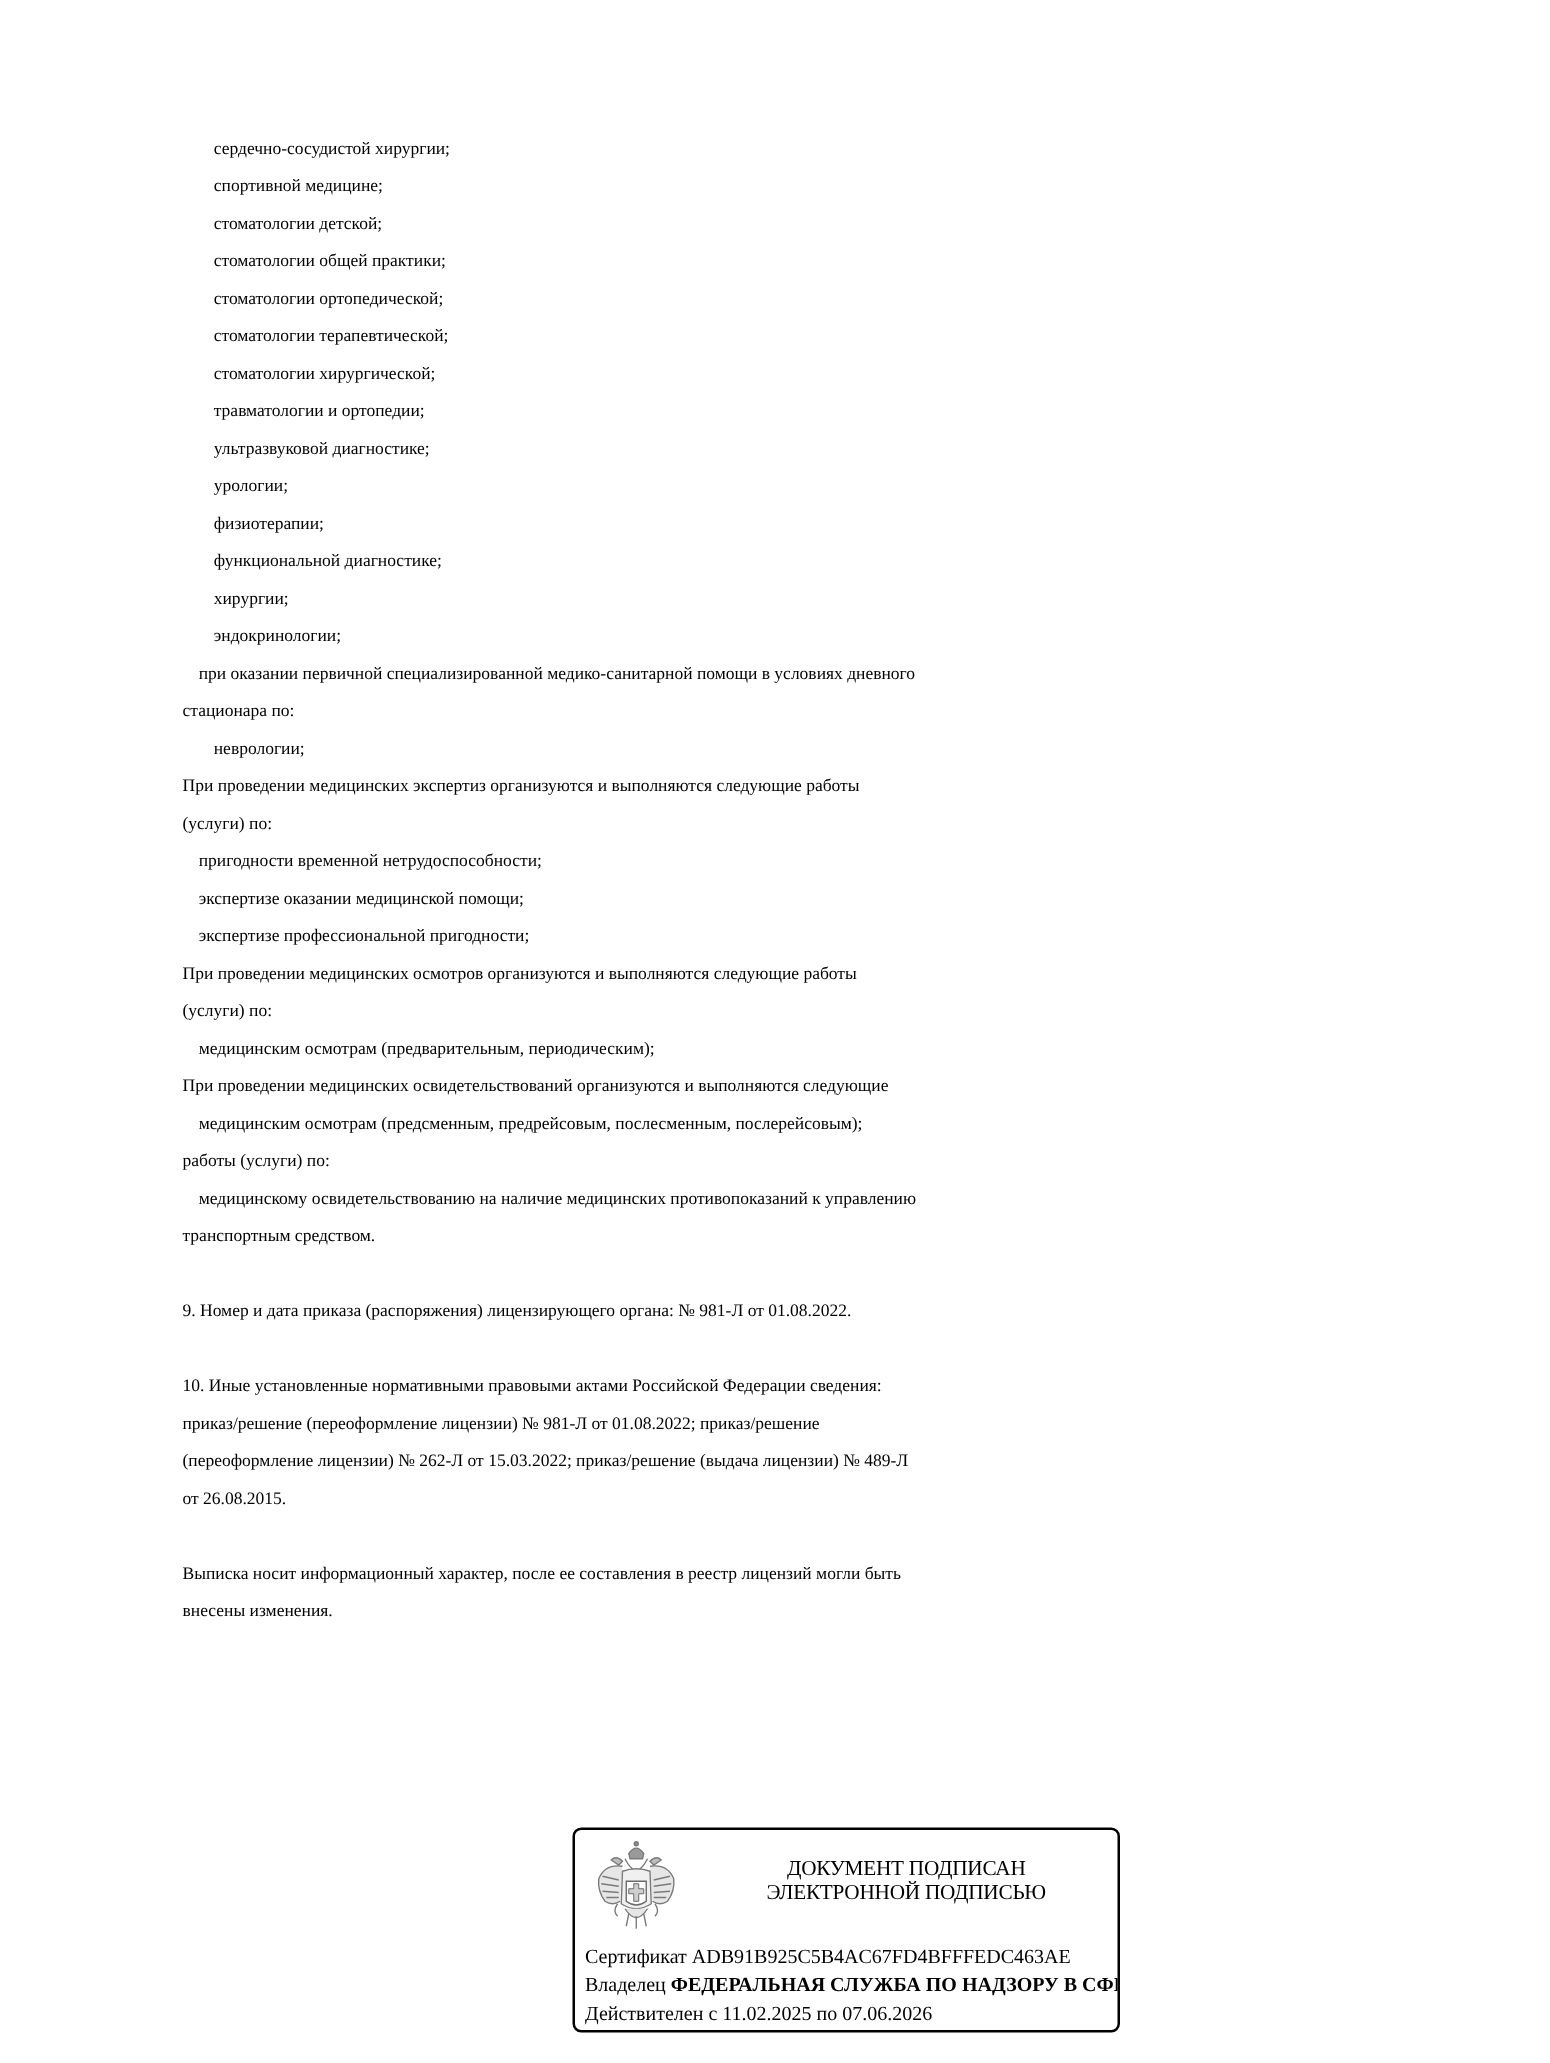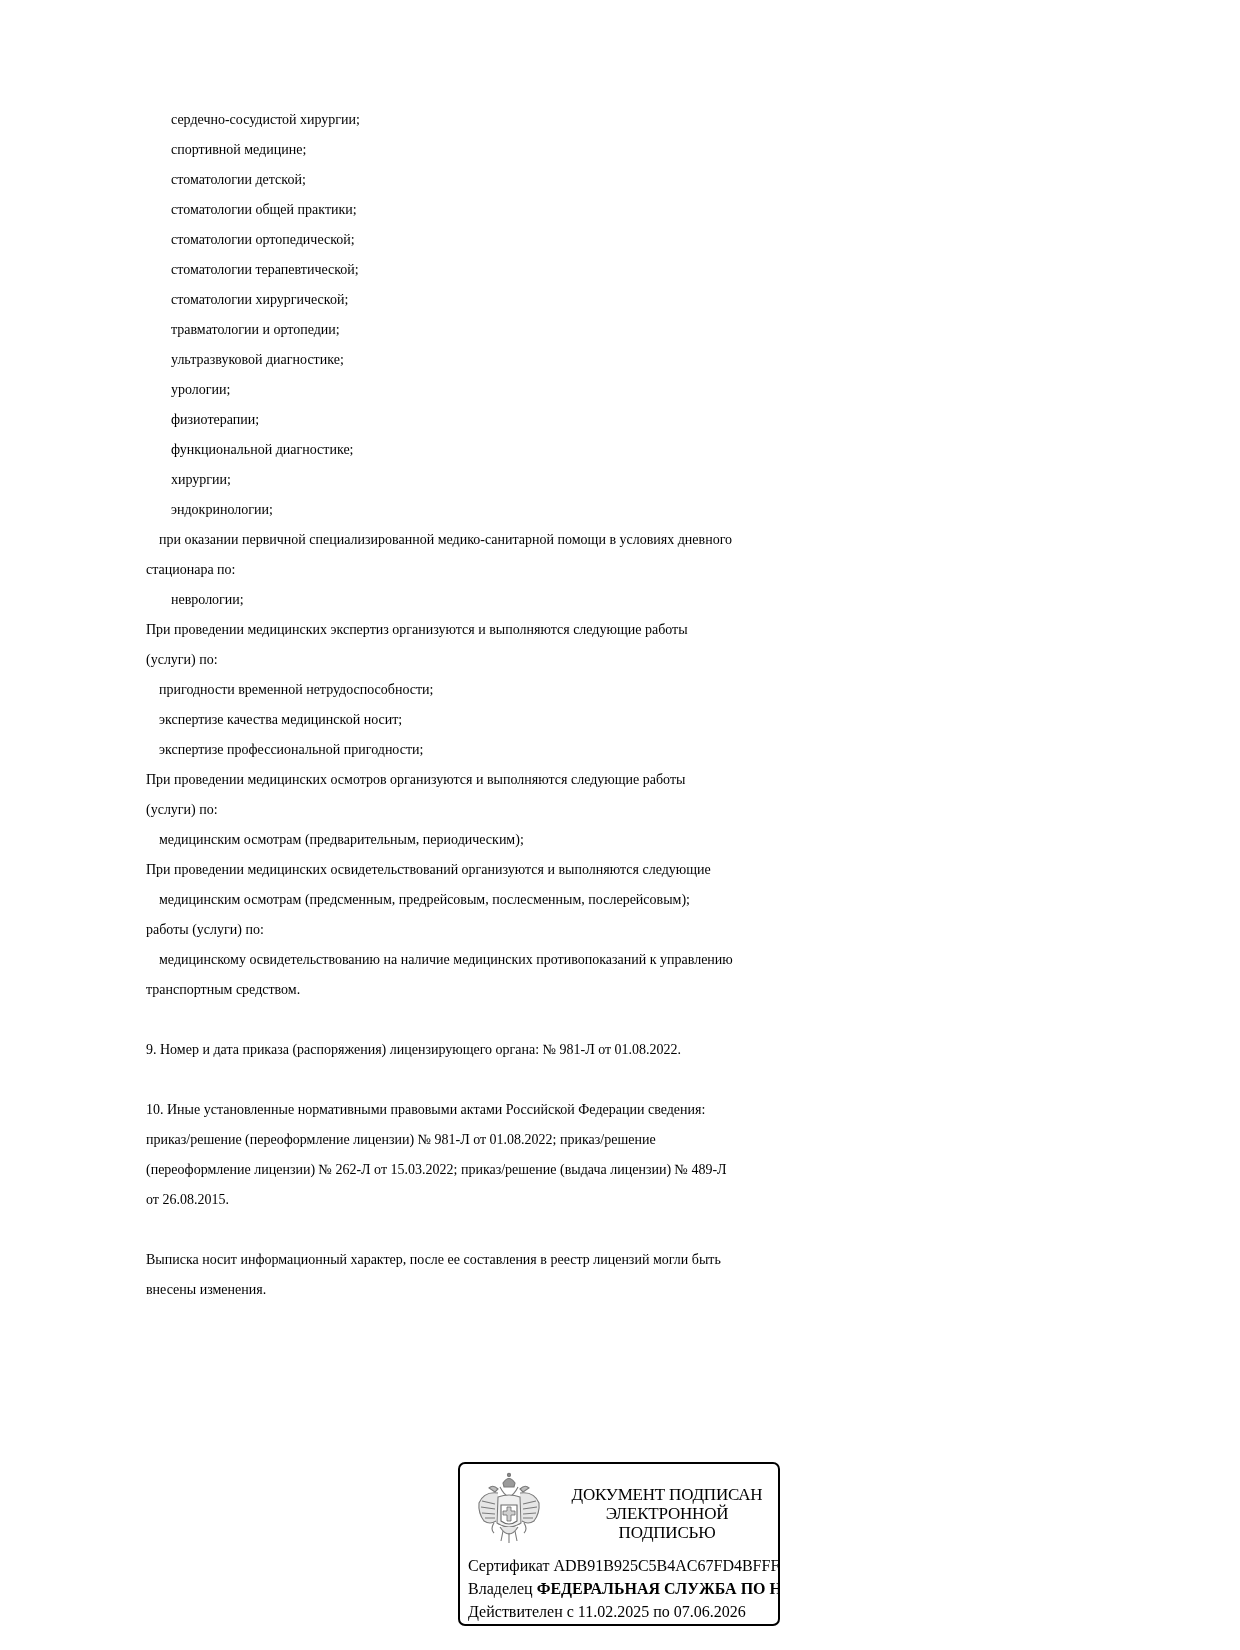--- a/index.html
+++ b/index.html
@@ -11,21 +11,21 @@
     position: absolute; left: 146px; top: 105px; width: 1060px;
     font-size: 14px; line-height: 30px;
   }
   .line { white-space: pre; height: 30px; }
   .lvl0 { padding-left: 0; }
   .lvl1 { padding-left: 13px; }
   .lvl2 { padding-left: 25px; }
   .blank { height: 30px; }
 
   .stamp {
-    position: absolute; left: 458px; top: 1462px; width: 322px; height: 164px;
+    position: absolute; left: 458px; top: 1462px; width: 438px; height: 164px;
     border: 2.5px solid #000; border-radius: 7px; box-sizing: border-box; overflow: hidden;
     background: #fff;
   }
   .stamp-emblem { position: absolute; left: 16px; top: 7px; width: 66px; height: 76px; }
   .stamp-title {
     position: absolute; left: 96px; right: 0; top: 21px; text-align: center;
     font-size: 17px; line-height: 19px; letter-spacing: -0.2px;
   }
   .stamp-info {
     position: absolute; left: 8px; top: 90px; font-size: 16px; line-height: 23px; white-space: nowrap;
@@ -50,21 +50,21 @@
       <div class="line lvl2">физиотерапии;</div>
       <div class="line lvl2">функциональной диагностике;</div>
       <div class="line lvl2">хирургии;</div>
       <div class="line lvl2">эндокринологии;</div>
       <div class="line lvl1">при оказании первичной специализированной медико-санитарной помощи в условиях дневного</div>
       <div class="line lvl0">стационара по:</div>
       <div class="line lvl2">неврологии;</div>
       <div class="line lvl0">При проведении медицинских экспертиз организуются и выполняются следующие работы</div>
       <div class="line lvl0">(услуги) по:</div>
       <div class="line lvl1">пригодности временной нетрудоспособности;</div>
-      <div class="line lvl1">экспертизе качества медицинской носит;</div>
+      <div class="line lvl1">экспертизе оказании медицинской помощи;</div>
       <div class="line lvl1">экспертизе профессиональной пригодности;</div>
       <div class="line lvl0">При проведении медицинских осмотров организуются и выполняются следующие работы</div>
       <div class="line lvl0">(услуги) по:</div>
       <div class="line lvl1">медицинским осмотрам (предварительным, периодическим);</div>
       <div class="line lvl0">При проведении медицинских освидетельствований организуются и выполняются следующие</div>
       <div class="line lvl1">медицинским осмотрам (предсменным, предрейсовым, послесменным, послерейсовым);</div>
       <div class="line lvl0">работы (услуги) по:</div>
       <div class="line lvl1">медицинскому освидетельствованию на наличие медицинских противопоказаний к управлению</div>
       <div class="line lvl0">транспортным средством.</div>
     </div>

